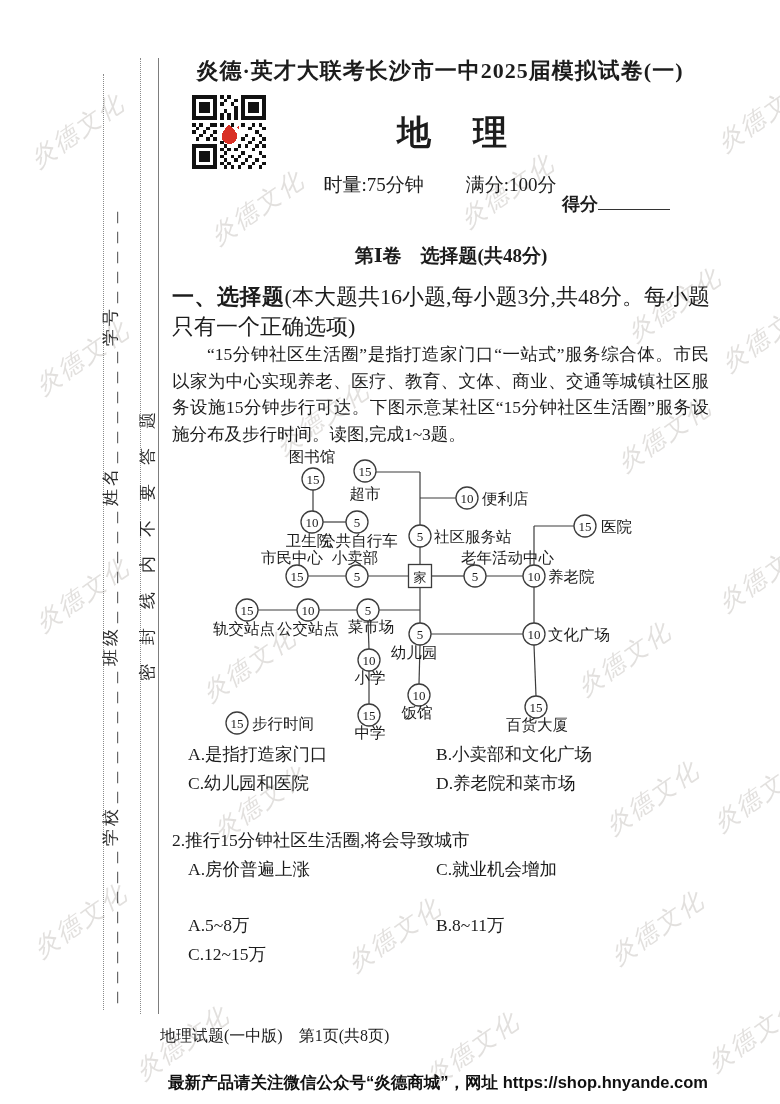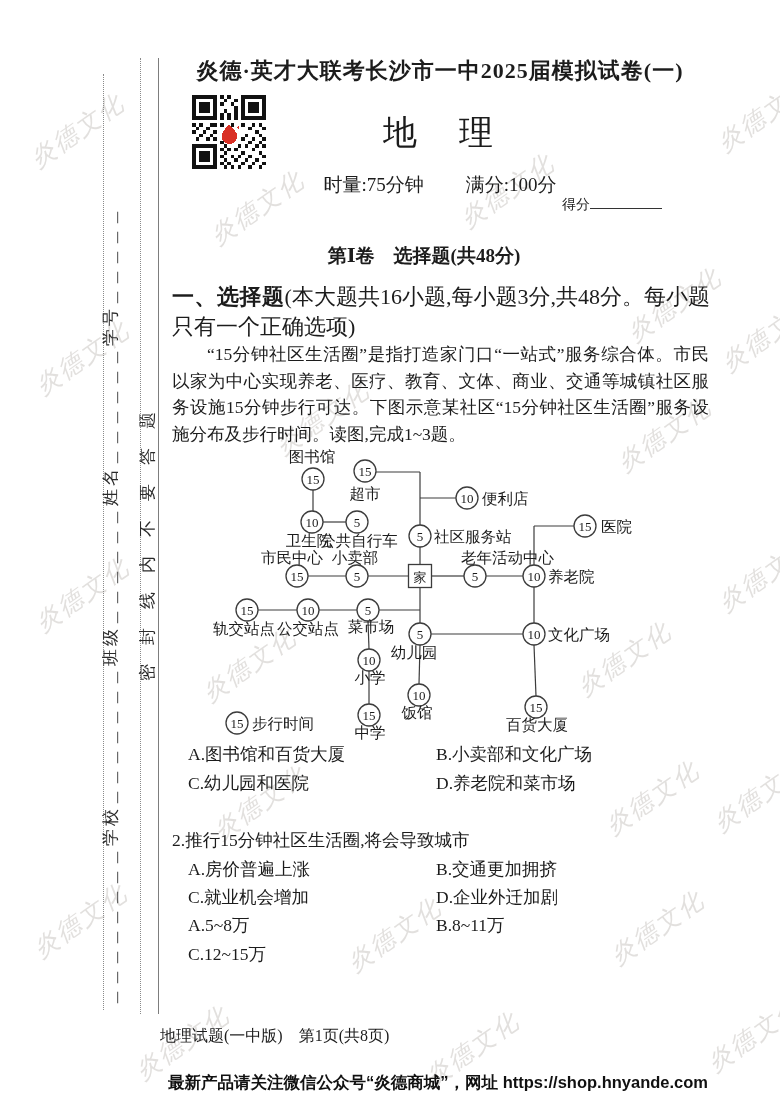--- a/index.html
+++ b/index.html
@@ -25,30 +25,30 @@
   .rot{
     position:absolute;transform-origin:0 0;transform:rotate(-90deg);
     white-space:nowrap;color:#2a2a2a;
   }
   .fields{left:99px;top:1006px;width:950px;font-size:17px;letter-spacing:3px;}
   .seal{left:136px;top:1012px;width:950px;font-size:17px;letter-spacing:19px;text-align:center;}
   
   .title{top:56px;left:150px;width:580px;text-align:center;
     font-size:22px;font-weight:bold;letter-spacing:1px;}
   .subject{top:110px;left:160px;width:560px;text-align:center;
-    font-size:34px;font-weight:normal;letter-spacing:4px;}
+    font-size:34px;font-weight:bold;letter-spacing:4px;padding-left:14px;}
   .meta{top:172px;left:160px;width:560px;text-align:center;font-size:19px;}
   .meta .gap{display:inline-block;width:42px;}
-  .score{top:192px;left:562px;font-size:14px;font-weight:normal;
+  .score{top:192px;left:562px;font-size:18px;font-weight:bold;
     font-family:"Liberation Sans",sans-serif;}
   .score-line{display:inline-block;width:72px;height:16px;
     border-bottom:1.5px solid #333;}
   .qr{left:192px;top:94px;}
   
-  .section-heading{top:243px;left:144px;width:560px;text-align:center;
+  .section-heading{top:243px;left:171px;width:560px;text-align:center;
     font-size:19px;font-weight:bold;}
   .instruction{top:282px;left:172px;width:538px;font-size:22px;line-height:30px;text-align:justify;}
   .instruction b{letter-spacing:0.5px;}
   .intro{top:341px;left:172px;width:537px;font-size:17.5px;line-height:26.5px;
     text-indent:2em;text-align:justify;}
   
   .diagram{left:180px;top:442px;}
   .diagram line{stroke:#3c3c3c;stroke-width:1.2;}
   .diagram circle{fill:#fff;stroke:#3c3c3c;stroke-width:1.3;}
   .diagram rect.home{fill:#fff;stroke:#3c3c3c;stroke-width:1.3;}
@@ -262,34 +262,32 @@
     </g>
     <g>
       <circle cx="57" cy="281" r="11"></circle>
       <text x="57" y="285.5" class="val">15</text>
       <text x="72" y="287" class="lbl" text-anchor="start">步行时间</text>
     </g>
   </svg>
 
 <div class="abs question q1">
   <div class="opts">
-    <span>A.图书馆和百货大厦</span>
+    <span>A.是指打造家门口</span>
     <span>B.小卖部和文化广场</span>
     <span>C.幼儿园和医院</span>
     <span>D.养老院和菜市场</span>
   </div>
 </div>
 
 <div class="abs question q2">
   <div class="stem">2.推行15分钟社区生活圈,将会导致城市</div>
   <div class="opts">
     <span>A.房价普遍上涨</span>
-    <span>B.交通更加拥挤</span>
     <span>C.就业机会增加</span>
-    <span>D.企业外迁加剧</span>
   </div>
 </div>
 
 <div class="abs question q3">
   <div class="opts">
     <span>A.5~8万</span>
     <span>B.8~11万</span>
     <span>C.12~15万</span>
   </div>
 </div>

